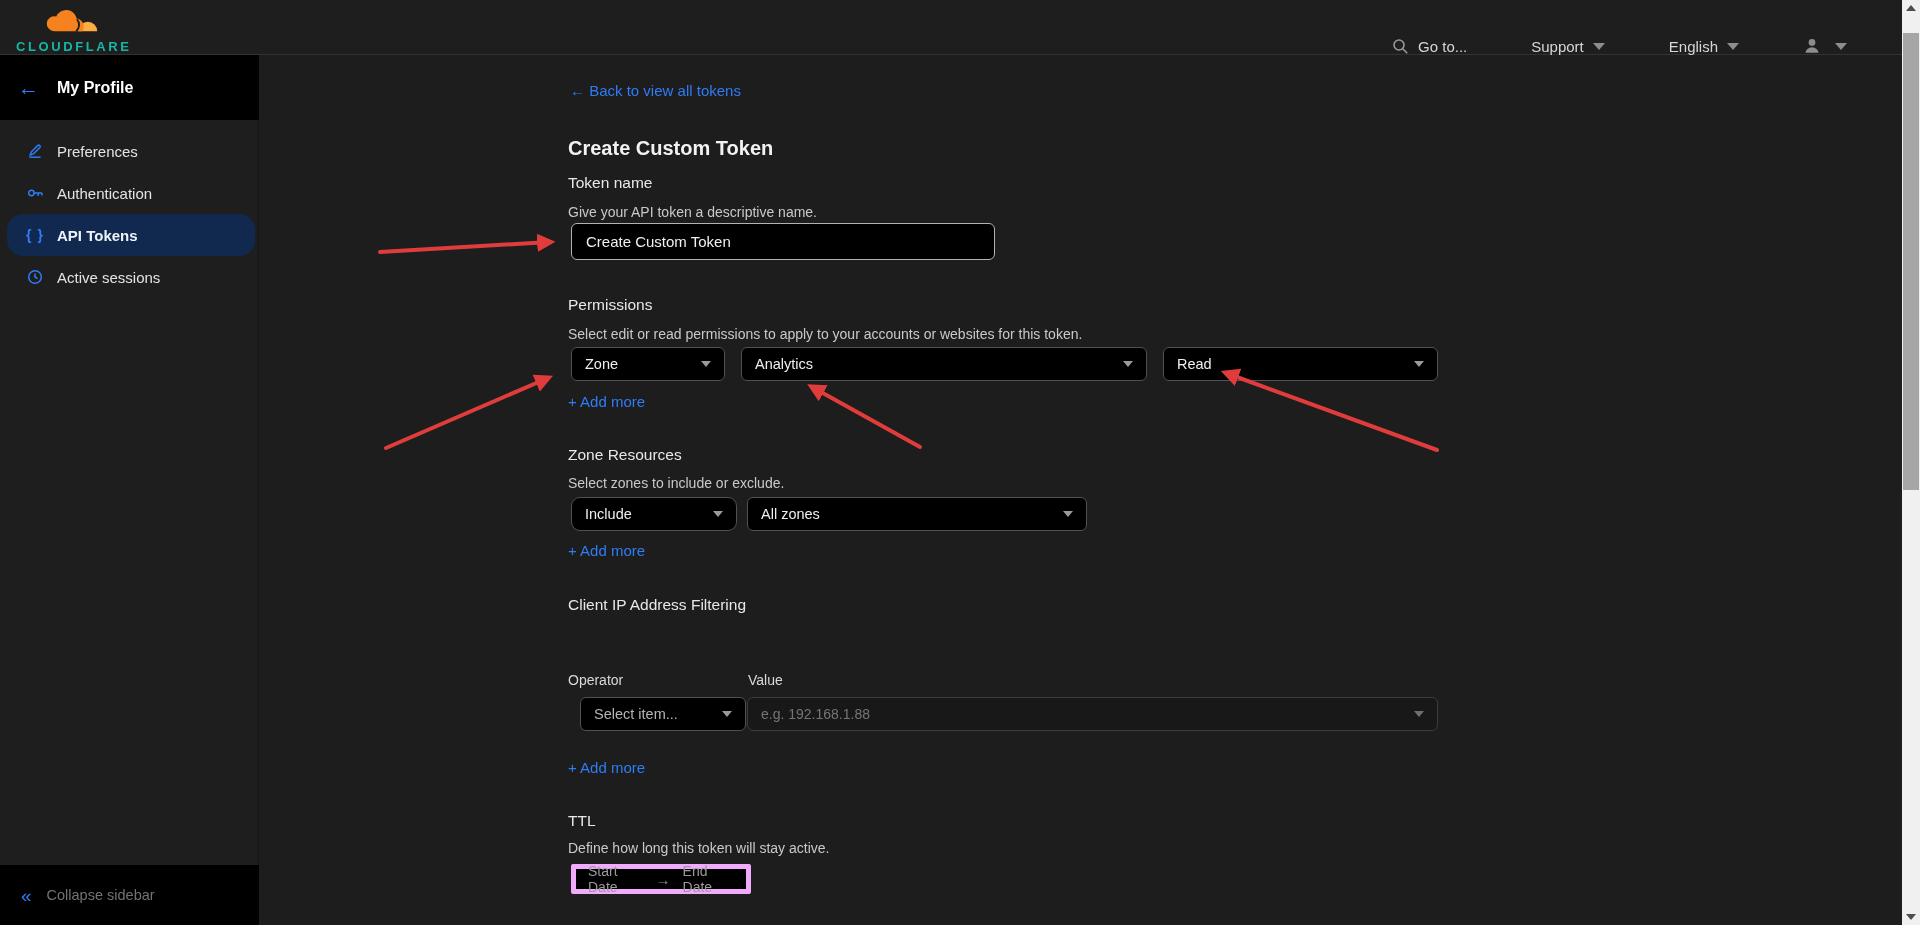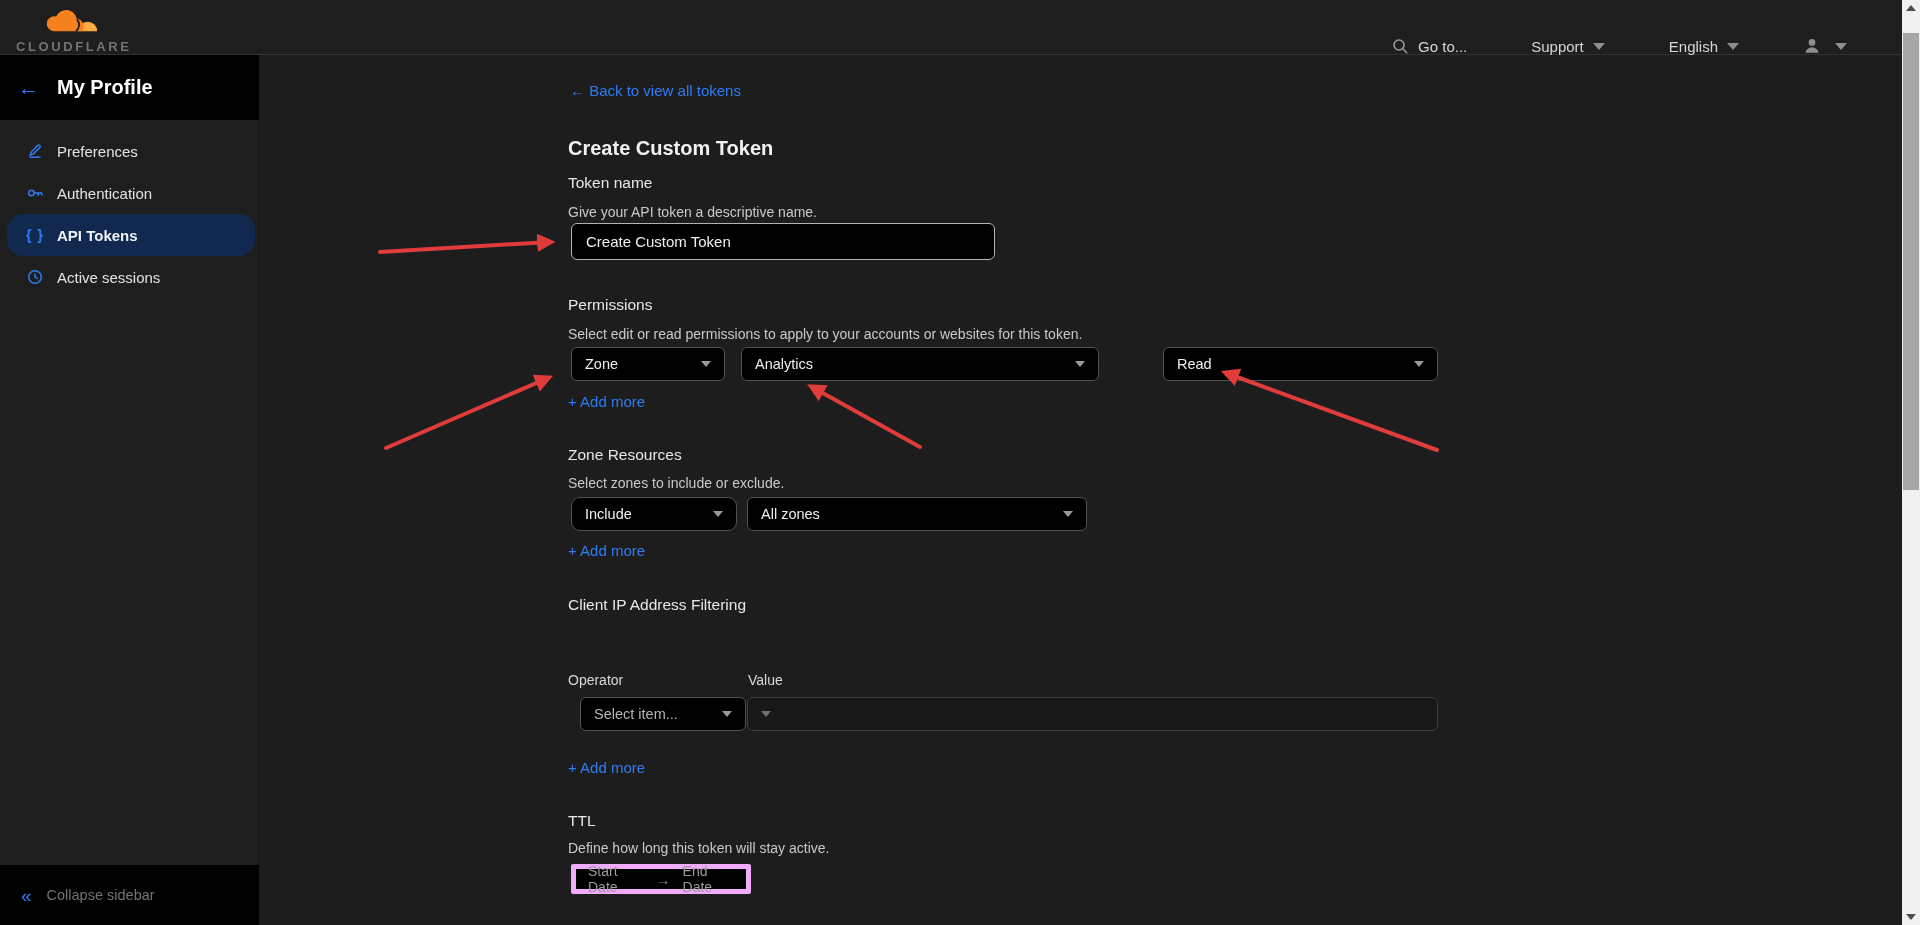--- a/index.html
+++ b/index.html
@@ -8,38 +8,38 @@
     position:relative; width:1920px; height:925px; overflow:hidden;
     background:#1d1d1d; font-family:"Liberation Sans", sans-serif;
     -webkit-font-smoothing:antialiased;
   }
   
   .topbar {
     position:absolute; left:0; top:0; width:1902px; height:55px;
     background:#1e1e1e; border-bottom:1px solid #323232; z-index:5;
   }
   .brand { position:absolute; left:16px; top:6px; width:110px; text-align:center; }
-  .brand-text { color:#737373; font-size:13px; font-weight:bold; letter-spacing:2.6px; margin-top:1px; }
+  .brand-text { color:#14b8a6; font-size:13px; font-weight:bold; letter-spacing:2.6px; margin-top:1px; }
   .topbar-right {
     position:absolute; right:55px; top:0; height:55px;
     display:flex; align-items:flex-end; gap:64px; padding-top:4px;
   }
   .tb-item { display:flex; align-items:center; gap:9px; color:#d6d6d6; font-size:15px; cursor:pointer; }
   .tri { width:0; height:0; border-left:6px solid transparent; border-right:6px solid transparent; border-top:7px solid #8d8d8d; display:inline-block; }
   
   .sidebar {
     position:absolute; left:0; top:55px; width:259px; height:870px;
     background:#1e1e1e; border-right:1px solid #161616; z-index:4;
   }
   .sidebar-header {
     position:absolute; left:0; top:0; width:259px; height:65px; background:#000;
     display:flex; align-items:center; cursor:pointer;
   }
   .back-ic { color:#2e7cf6; font-size:21px; margin-left:18px; line-height:1; }
-  .sb-title { color:#fff; font-size:20px; font-weight:bold; margin-left:18px; }
+  .sb-title { color:#fff; font-size:16px; font-weight:bold; margin-left:18px; }
   .nav { position:absolute; left:0; top:75px; width:259px; }
   .nav-item {
     position:relative; height:42px; display:flex; align-items:center; cursor:pointer;
   }
   .nav-item .ic { width:18px; margin-left:26px; display:flex; justify-content:center; }
   .nav-item .lbl { color:#e3e3e3; font-size:15px; margin-left:13px; }
   .nav-item.selected { background:#11294f; border-radius:16px; margin:0 4px 0 7px; }
   .nav-item.selected .ic { margin-left:19px; }
   .nav-item.selected .lbl { color:#eef3fb; font-weight:bold; }
   .braces { color:#2e7cf6; font-size:14px; font-weight:bold; letter-spacing:1px; }
@@ -188,21 +188,21 @@
     <div class="sec-label abs" style="left:308px; top:118px;">Token name</div>
     <div class="desc abs" style="left:308px; top:146px;">Give your API token a descriptive name.</div>
     <input class="token-input" style="left: 311px; top: 167px; width: 424px; height: 37px;" value="Create Custom Token">
 
     <div class="sec-label abs" style="left:308px; top:240px;">Permissions</div>
     <div class="desc abs" style="left:308px; top:268px;">Select edit or read permissions to apply to your accounts or websites for this token.</div>
     <div class="dd" style="left:311px; top:291px; width:154px;">
       <span class="dd-lbl">Zone</span>
       <i class="tri2"></i>
     </div>
-    <div class="dd" style="left:481px; top:291px; width:358px;">
+    <div class="dd" style="left:481px; top:291px; width:406px;">
       <span class="dd-lbl">Analytics</span>
       <i class="tri2"></i>
     </div>
     <div class="dd" style="left:903px; top:291px; width:275px;">
       <span class="dd-lbl">Read</span>
       <i class="tri2"></i>
     </div>
     <a class="link abs" style="left:308px; top:337px;">+ Add more</a>
 
     <div class="sec-label abs" style="left:308px; top:390px;">Zone Resources</div>
@@ -218,20 +218,21 @@
     <a class="link abs" style="left:308px; top:486px;">+ Add more</a>
 
     <div class="sec-label abs" style="left:308px; top:540px;">Client IP Address Filtering</div>
     <div class="small-label abs" style="left:308px; top:616px;">Operator</div>
     <div class="small-label abs" style="left:488px; top:616px;">Value</div>
     <div class="dd" style="left:320px; top:641px; width:166px;">
       <span class="dd-lbl muted">Select item...</span>
       <i class="tri2"></i>
     </div>
     <div class="combo-disabled" style="left:487px; top:641px; width:691px;">
+      <input type="text" disabled="" placeholder="e.g. 192.168.1.88" style="">
       <i class="tri2"></i>
     </div>
     <a class="link abs" style="left:308px; top:703px;">+ Add more</a>
 
     <div class="sec-label abs" style="left:308px; top:756px;">TTL</div>
     <div class="desc abs" style="left:308px; top:782px;">Define how long this token will stay active.</div>
     <div class="date-box" style="left:311px; top:808px; width:180px;">
       <span>Start Date</span>
       <span class="ar">→</span>
       <span>End Date</span>

